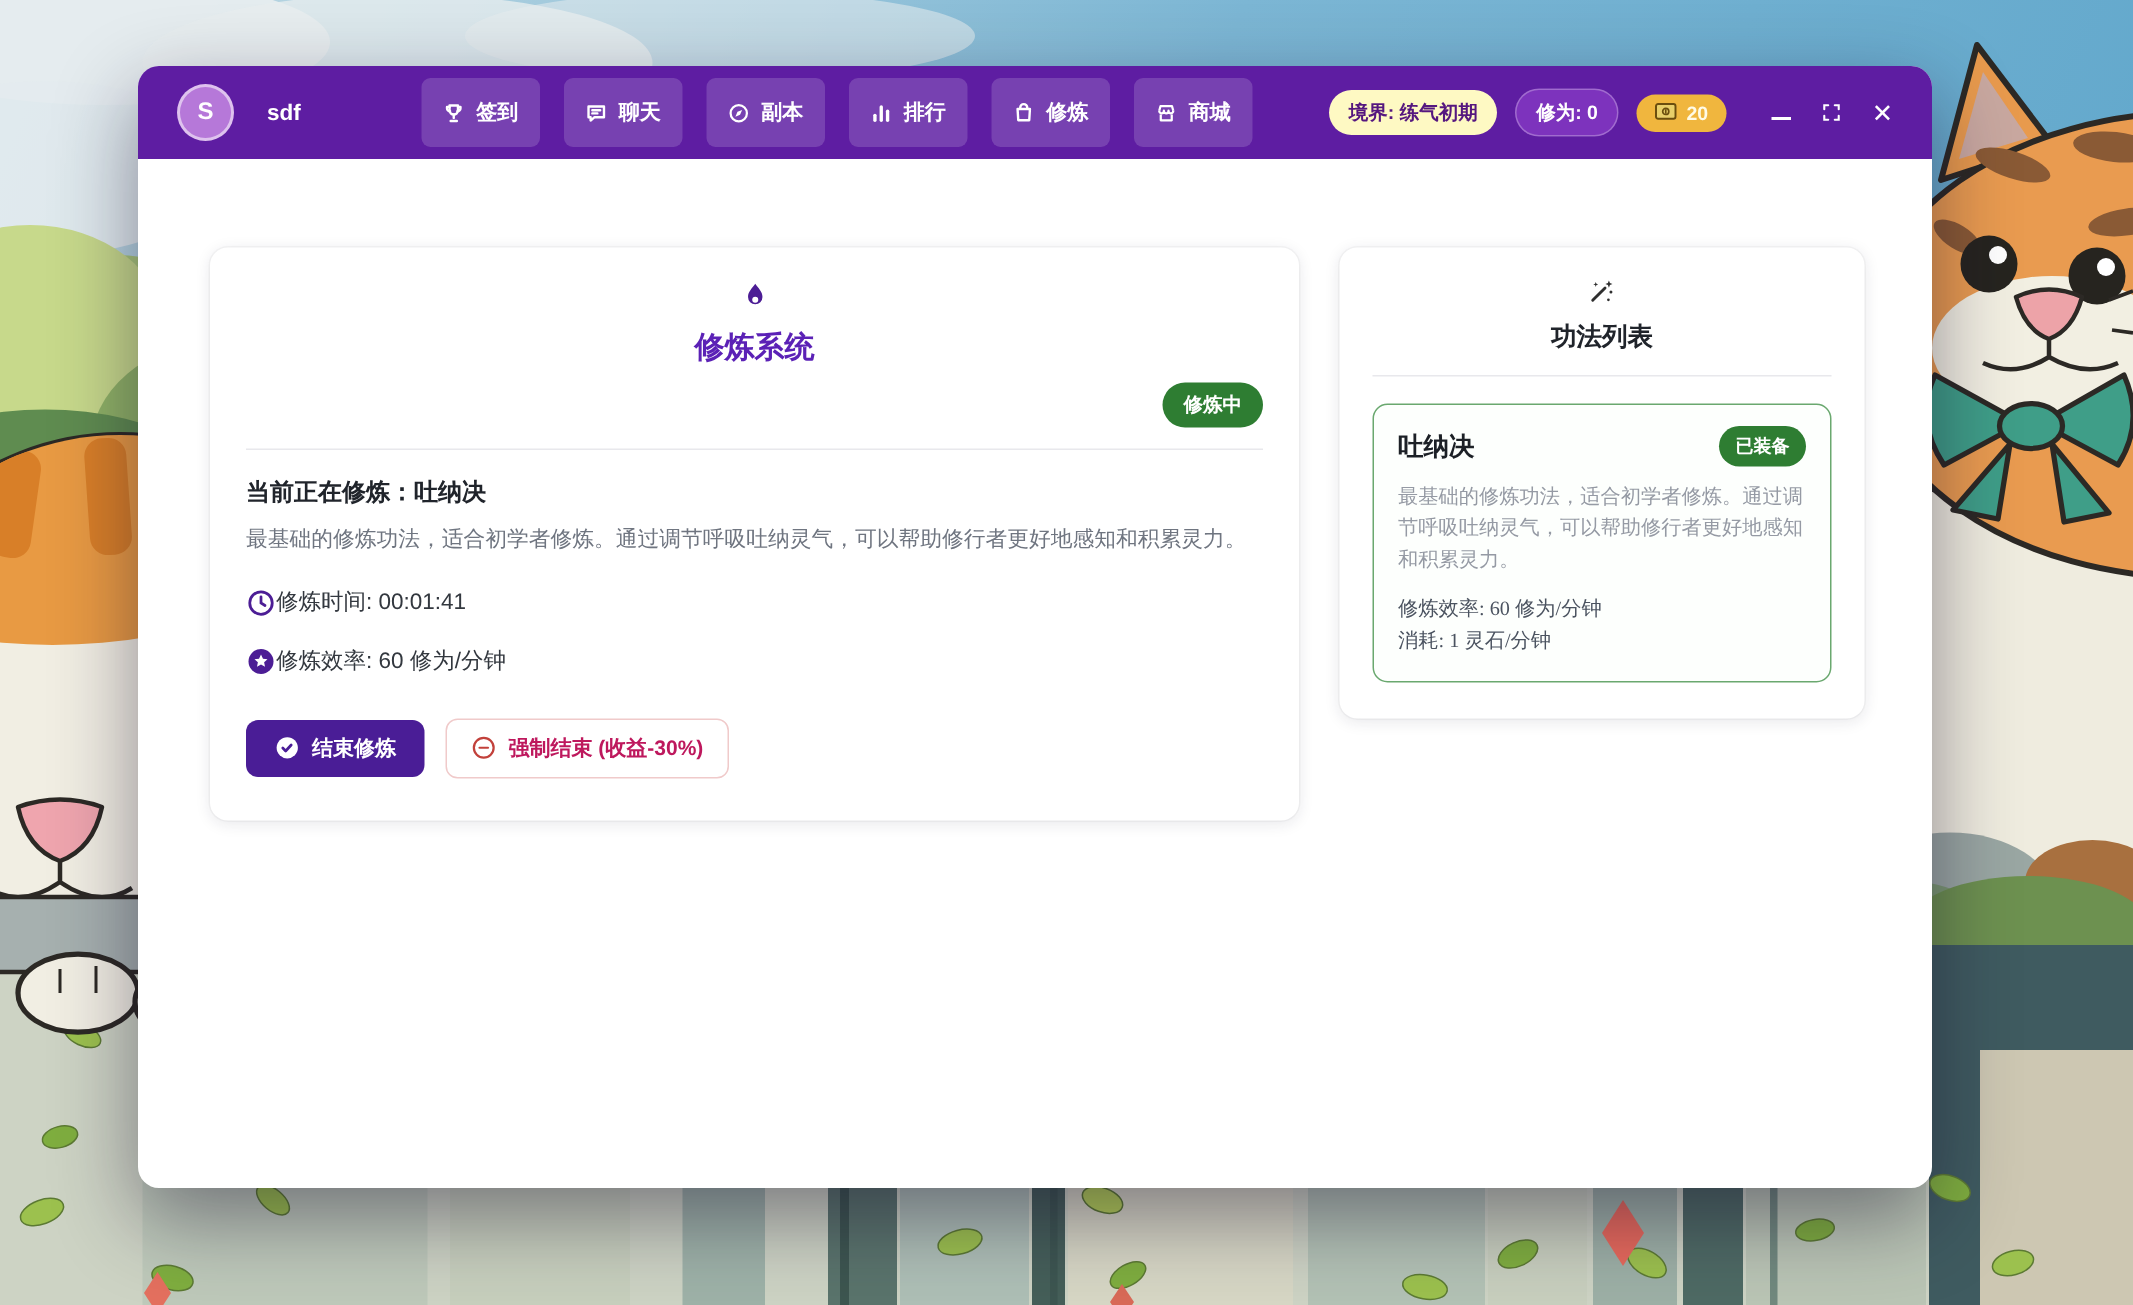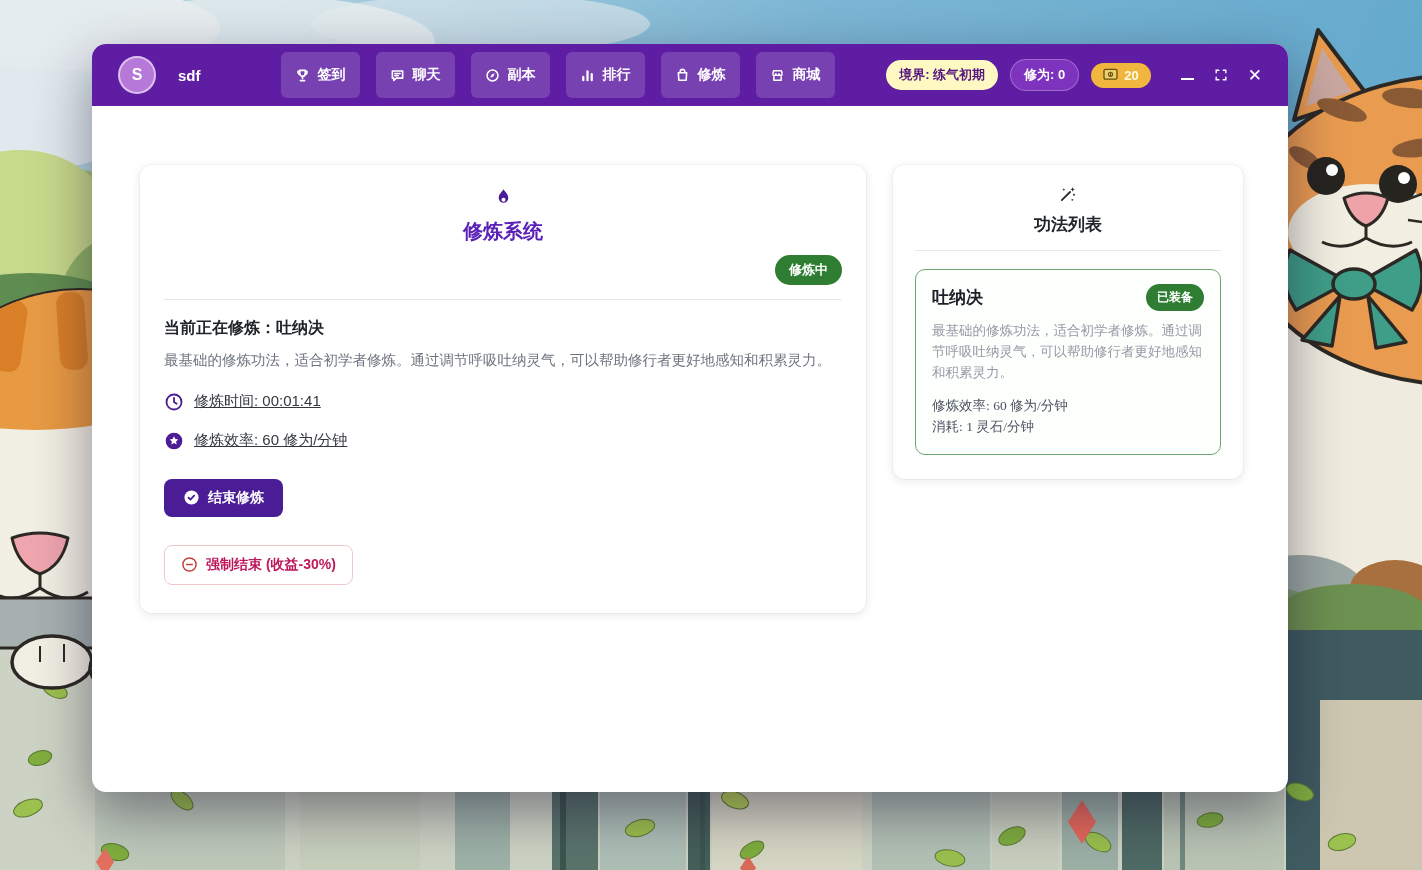--- a/index.html
+++ b/index.html
@@ -43,24 +43,24 @@
   .side-card { width:350px; flex:none; padding:20px 22px 24px;font-family:Liberation Serif, serif; }
 
   .card-head { display:flex; align-items:center; gap:10px;flex-direction:column; }
   .main-card .card-title { font-size:20px; font-weight:700; color:#5b21b6; }
   .side-card .card-title { font-size:17px; font-weight:700; color:#20242b; }
   .badge-green { margin-left:auto; background:#2e7d32; color:#fff; border-radius:999px; font-size:13px; font-weight:700; padding:6px 14px; }
   .divider { border-bottom:1px solid #e8e8ec; margin:14px 0 18px; }
 
   .cur-heading { font-size:16px; font-weight:700; color:#20242b; margin-bottom:10px; }
   .desc { font-size:14.5px; color:#6f7580; line-height:1.65; max-width:690px; }
-  .info-row { display:flex; align-items:center; gap:10px; font-size:15px; color:#33383f; margin-top:19px;text-decoration:underline; }
+  .info-row { display:flex; align-items:center; font-size:15px; color:#33383f; margin-top:19px; }
   .info-row svg { flex:none; display:block; }
 
-  .btn-row { display:flex; align-items:flex-start; gap:28px; margin-top:28px;flex-direction:column; }
+  .btn-row { display:flex; align-items:center; gap:14px; margin-top:28px; }
   .btn { display:flex; align-items:center; gap:8px; border-radius:8px; font-size:14px; font-weight:700; cursor:pointer; }
   .btn-primary { background:#4a1d96; color:#fff; border:none; padding:10px 19px; }
   .btn-danger-outline { background:#fff; color:#be185d; border:1px solid #f0caca; padding:10px 16px; }
 
   .tech-item { border:1.5px solid #6aa86f; border-radius:10px; padding:14px 16px 16px; background:#fdfffd; cursor:pointer; }
   .tech-head { display:flex; align-items:center; }
   .tech-name { font-size:17px; font-weight:700; color:#1c2026; }
   .badge-equip { margin-left:auto; background:#2e7d32; color:#fff; border-radius:999px; font-size:12px; font-weight:700; padding:5px 11px; }
   .tech-desc { font-size:13.5px; color:#959aa4; line-height:1.55; margin-top:10px; }
   .tech-stats { font-size:13.5px; color:#4b5360; line-height:1.6; margin-top:11px; }

